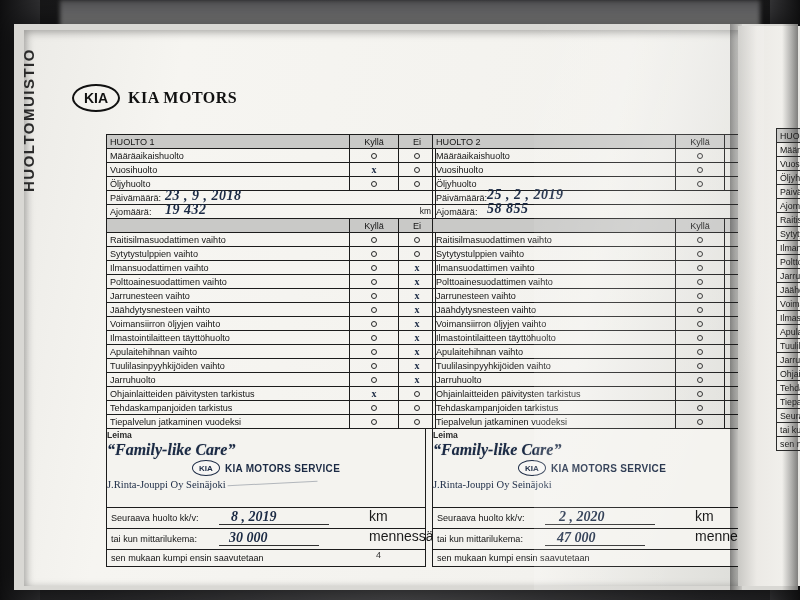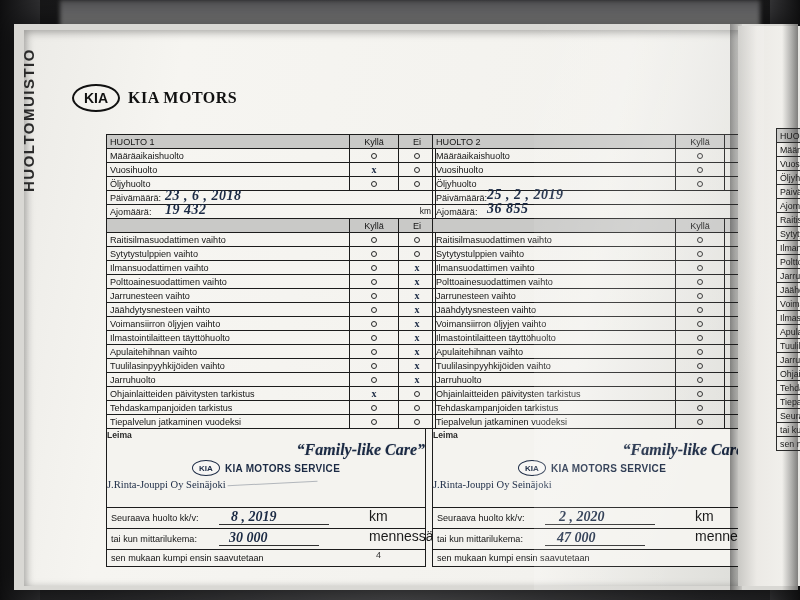--- a/index.html
+++ b/index.html
@@ -228,21 +228,21 @@
     overflow: hidden;
   }
   .stamp-leima {
     text-align: left;
     font-size: 8.6px;
     font-weight: bold;
     color: #2a2a2a;
     margin-top: 1px;
   }
   .stamp-fam {
-    text-align: right;
+    text-align: left;
     font-family: "Liberation Serif", serif;
     font-style: italic;
     font-weight: bold;
     font-size: 16px;
     color: #1b2a44;
     margin-top: 1px;
     text-shadow: 0 0 1px rgba(27,42,68,0.35);
   }
   .stamp-svc {
     display: flex;
@@ -386,21 +386,21 @@
             <td class="cell-c"><span class="dot"></span></td>
           </tr>
           <tr>
             <td>Öljyhuolto</td>
             <td class="cell-c"><span class="dot"></span></td>
             <td class="cell-c"><span class="dot"></span></td>
           </tr>
           <tr class="handwrite-row">
             <td colspan="3">
               <span>Päivämäärä:</span>
-              <span class="hand hand-inline">23 , 6 , 2018</span>
+              <span class="hand hand-inline">23 , 9 , 2018</span>
             </td>
           </tr>
           <tr class="handwrite-row">
             <td colspan="3">
               <span>Ajomäärä:</span>
               <span class="hand hand-inline">19 432</span>
               <span class="unit">km</span>
             </td>
           </tr>
           <tr class="hdr2">
@@ -537,21 +537,21 @@
           </tr>
           <tr class="handwrite-row">
             <td colspan="3">
               <span>Päivämäärä:</span>
               <span class="hand hand-inline2">25 , 2 , 2019</span>
             </td>
           </tr>
           <tr class="handwrite-row">
             <td colspan="3">
               <span>Ajomäärä:</span>
-              <span class="hand hand-inline2">36 855</span>
+              <span class="hand hand-inline2">58 855</span>
               <span class="unit">km</span>
             </td>
           </tr>
           <tr class="hdr2">
             <td></td>
             <td class="c-yes">Kyllä</td>
             <td class="c-no">Ei</td>
           </tr>
           </tbody>
             <tbody id="c2-items">

